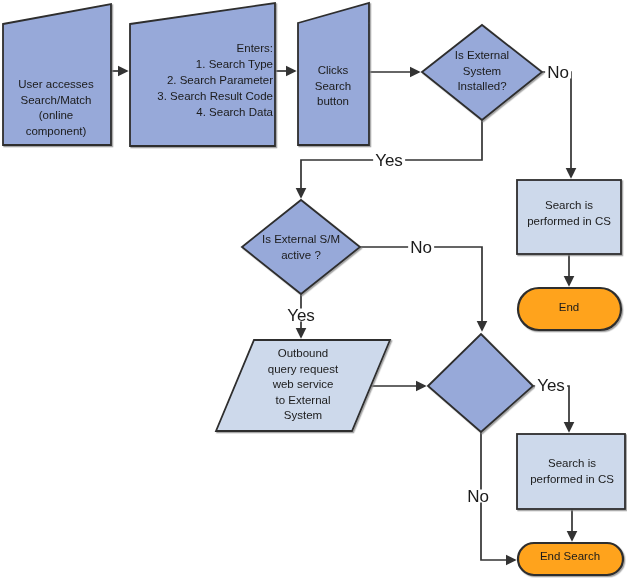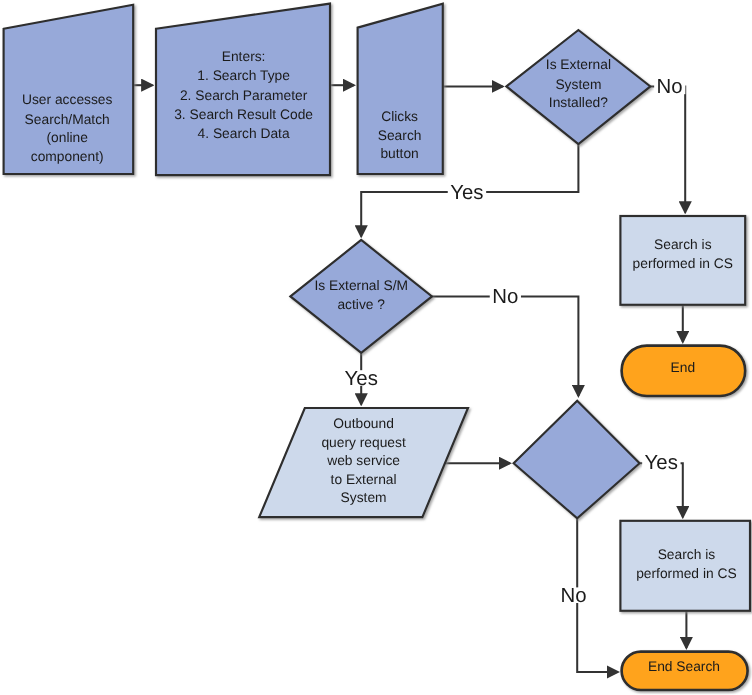--- a/index.html
+++ b/index.html
@@ -6,21 +6,21 @@
   .canvas{
     position:relative;width:627px;height:579px;background:#ffffff;
     font-family:"Liberation Sans",sans-serif;overflow:hidden;
   }
   .canvas svg{position:absolute;left:0;top:0;}
   .lbl{
     position:absolute;transform:translate(-50%,-50%);
     font-size:11.5px;line-height:15.5px;color:#1b1b1b;
     text-align:center;white-space:pre-line;pointer-events:none;
   }
-  .lbl.tl{transform:none;text-align:center;line-height:16px;}
+  .lbl.tl{transform:none;text-align:right;line-height:16px;}
   .edge-lbl{
     position:absolute;transform:translate(-50%,-50%);
     font-size:17px;line-height:13px;color:#1b1b1b;
     background:#ffffff;padding:0 2px;white-space:nowrap;pointer-events:none;
   }
 </style>
 </head>
 <body>
 
 <div class="canvas">
@@ -69,21 +69,21 @@
 Search/Match
 (online
 component)</div>
 
   <div class="lbl tl" style="left:133px;top:40px;width:140px;">Enters:
 1. Search Type
 2. Search Parameter
 3. Search Result Code
 4. Search Data</div>
 
-  <div class="lbl" style="left:333px;top:86px;width:70px;margin-top:28px;">Clicks
+  <div class="lbl" style="left:333px;top:86px;width:70px;">Clicks
 Search
 button</div>
 
   <div class="lbl" style="left:482px;top:71px;width:100px;text-align:center;">Is External
 System
 Installed?</div>
 
   <div class="lbl" style="left:569px;top:213px;width:104px;">Search is
 performed in CS</div>
 

